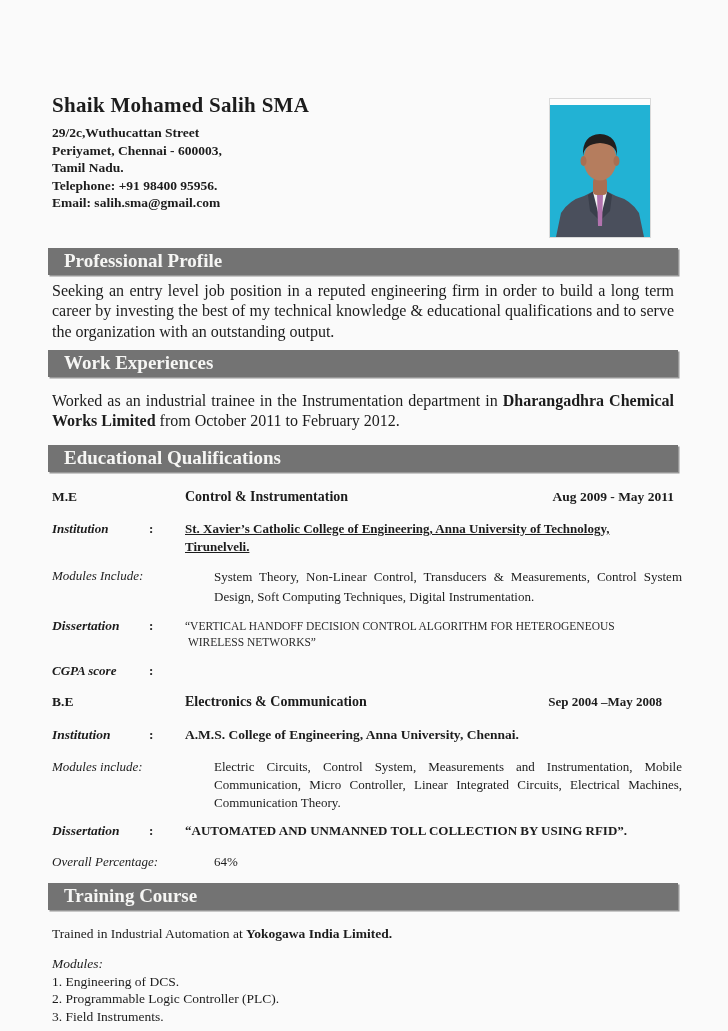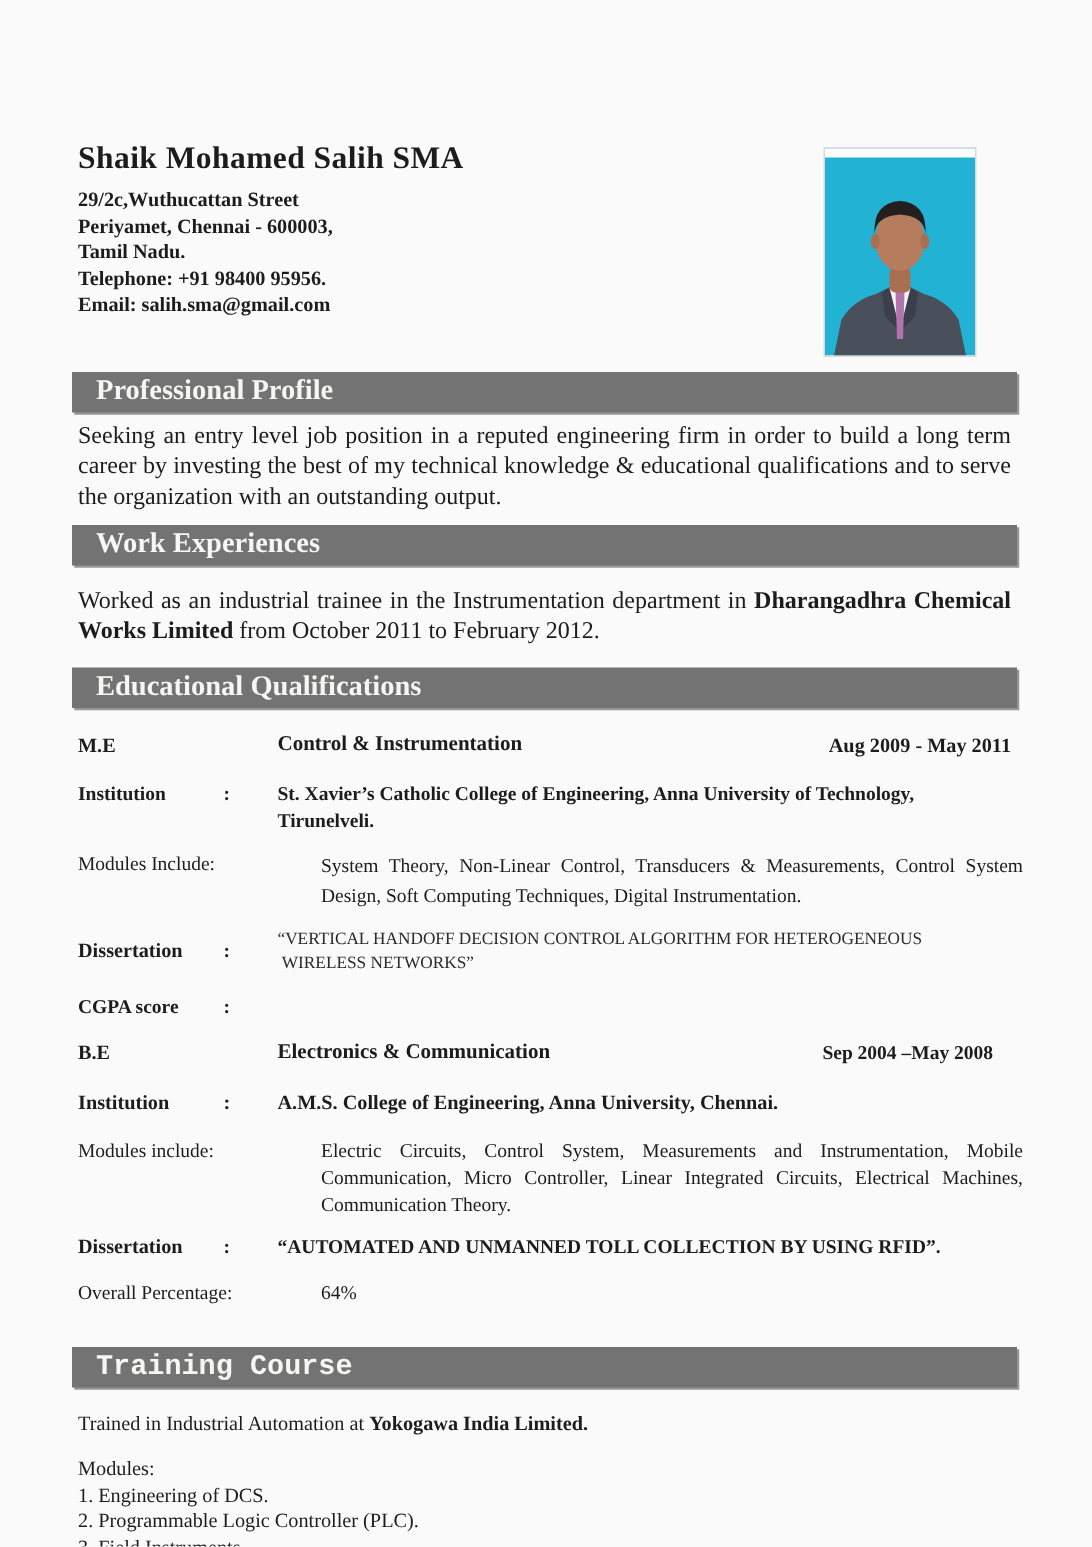--- a/index.html
+++ b/index.html
@@ -49,30 +49,30 @@
   }
   .para.work{margin-top:14px;margin-bottom:14px;line-height:20px;}
   b,.bold{font-weight:bold;}
   
   .deg-row{display:flex;margin:17px 4px 0 4px;font-weight:bold;font-size:13.5px;}
   .deg-row .deg{width:126px;flex-shrink:0;}
   .deg-row .course{flex:1;padding-left:7px;font-size:14px;}
   .deg-row .period{text-align:right;}
   .deg-row.be .period{margin-right:12px;}
   .info-row{display:flex;margin:15px 0 0 4px;font-size:13px;line-height:17.5px;}
-  .info-label{width:97px;flex-shrink:0;}
+  .info-label{width:97px;flex-shrink:0;font-style:italic;}
   .info-label.wide{width:126px;}
   .info-colon{width:29px;flex-shrink:0;}
   .info-value{flex:1;padding-left:7px;}
   .justify{text-align:justify;line-height:20px;}
-  .pre{white-space:pre-line;}
+  .pre{white-space:pre-line;text-decoration:underline;}
   .prew{white-space:pre-wrap;}
   .diss-small{font-size:11.5px;color:#2a2a2a;line-height:15.5px;padding-top:2px;}
   .mt12{margin-top:12px;}
-  .mt10{margin-top:10px;align-items:center;}
+  .mt10{margin-top:10px;}
   .mt13{margin-top:13px;}
   .trained{font-size:13.5px;margin:16px 4px 0 4px;}
   .train-modules{display:flex;font-size:13.5px;margin:13px 4px 0 4px;line-height:17.5px;flex-direction:column;}
   .train-modules .info-label{width:89px;}
   
   .footer{
     text-align:center;font-size:11.5px;color:#222;
     margin-top:5px;
   }
 </style>
@@ -178,21 +178,21 @@
     <span class="info-colon bold">:</span>
     <span class="info-value bold">“AUTOMATED AND UNMANNED TOLL COLLECTION BY USING RFID”.</span>
   </div>
 
   <div class="info-row mt13">
     <span class="info-label wide">Overall Percentage:</span>
     <span class="info-colon"></span>
     <span class="info-value">64%</span>
   </div>
 
-  <div class="bar" style="margin-top:28px;font-family:Liberation Mono, monospace;">Training Course</div>
+  <div class="bar" style="margin-top:13px;">Training Course</div>
 
   <p class="trained"><span>Trained in Industrial Automation at </span><b>Yokogawa India Limited.</b></p>
 
   <div class="train-modules">
     <span class="info-label">Modules:</span>
     <span>
       <div>1. Engineering of DCS.</div>
       <div>2. Programmable Logic Controller (PLC).</div>
       <div>3. Field Instruments.</div>
     </span>

